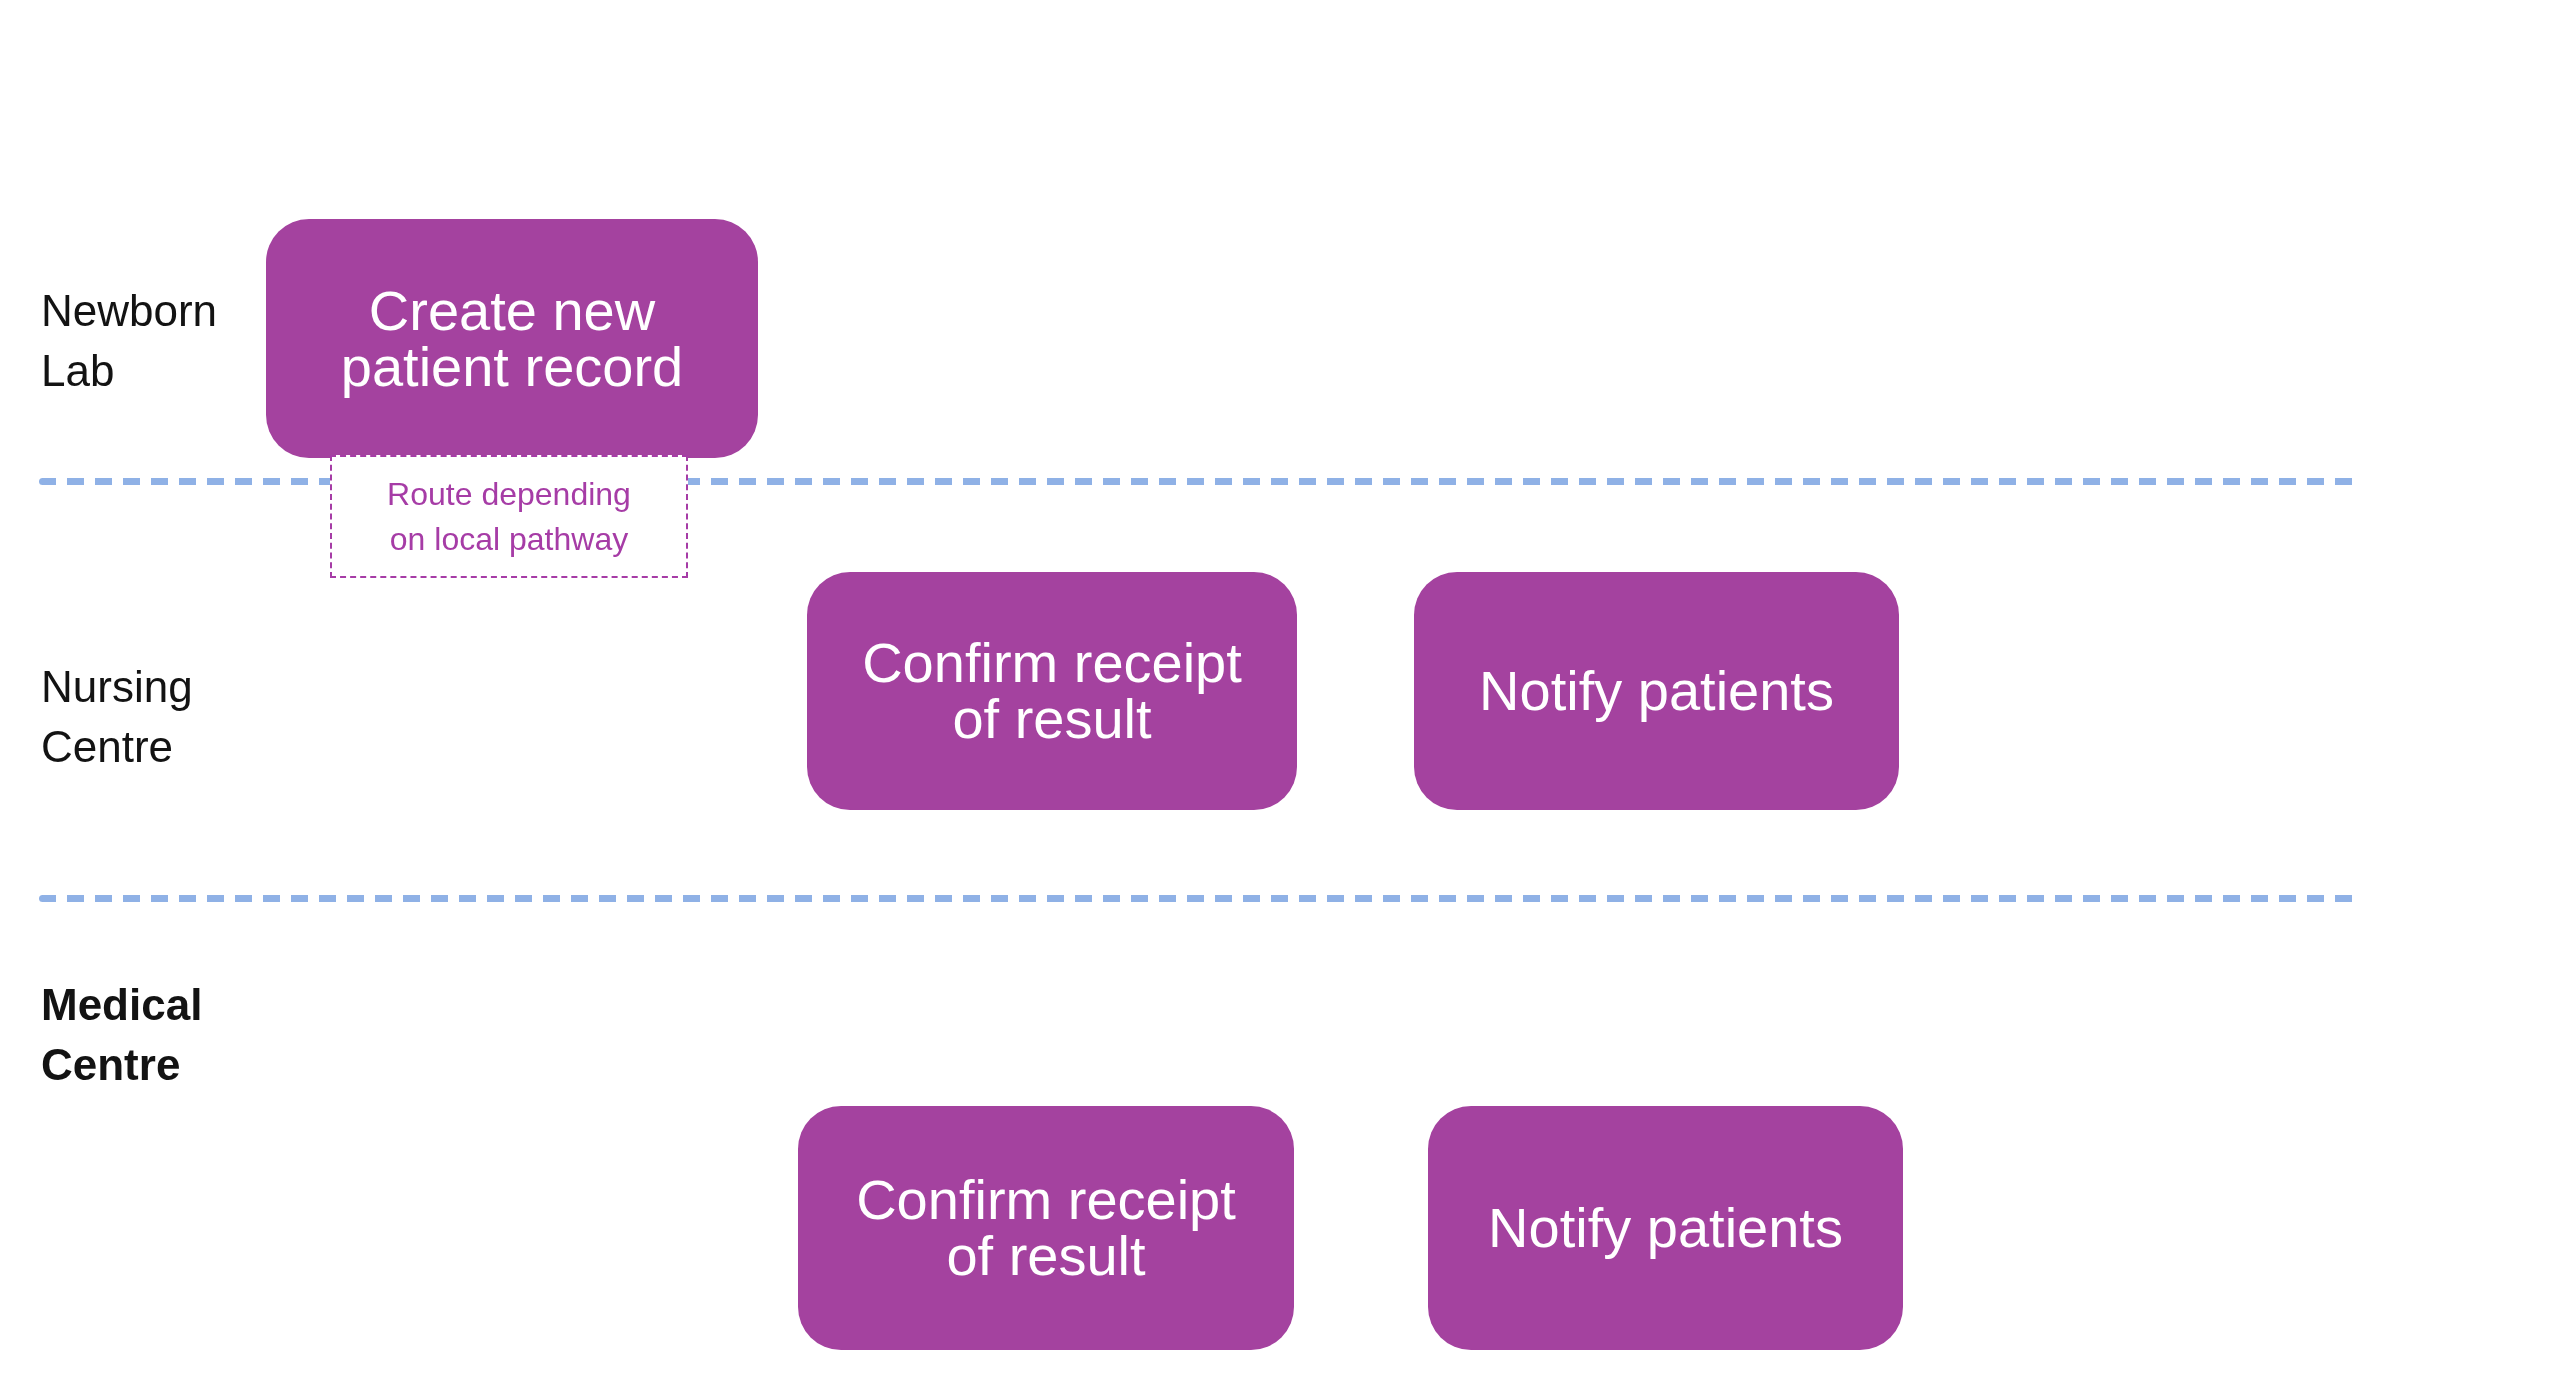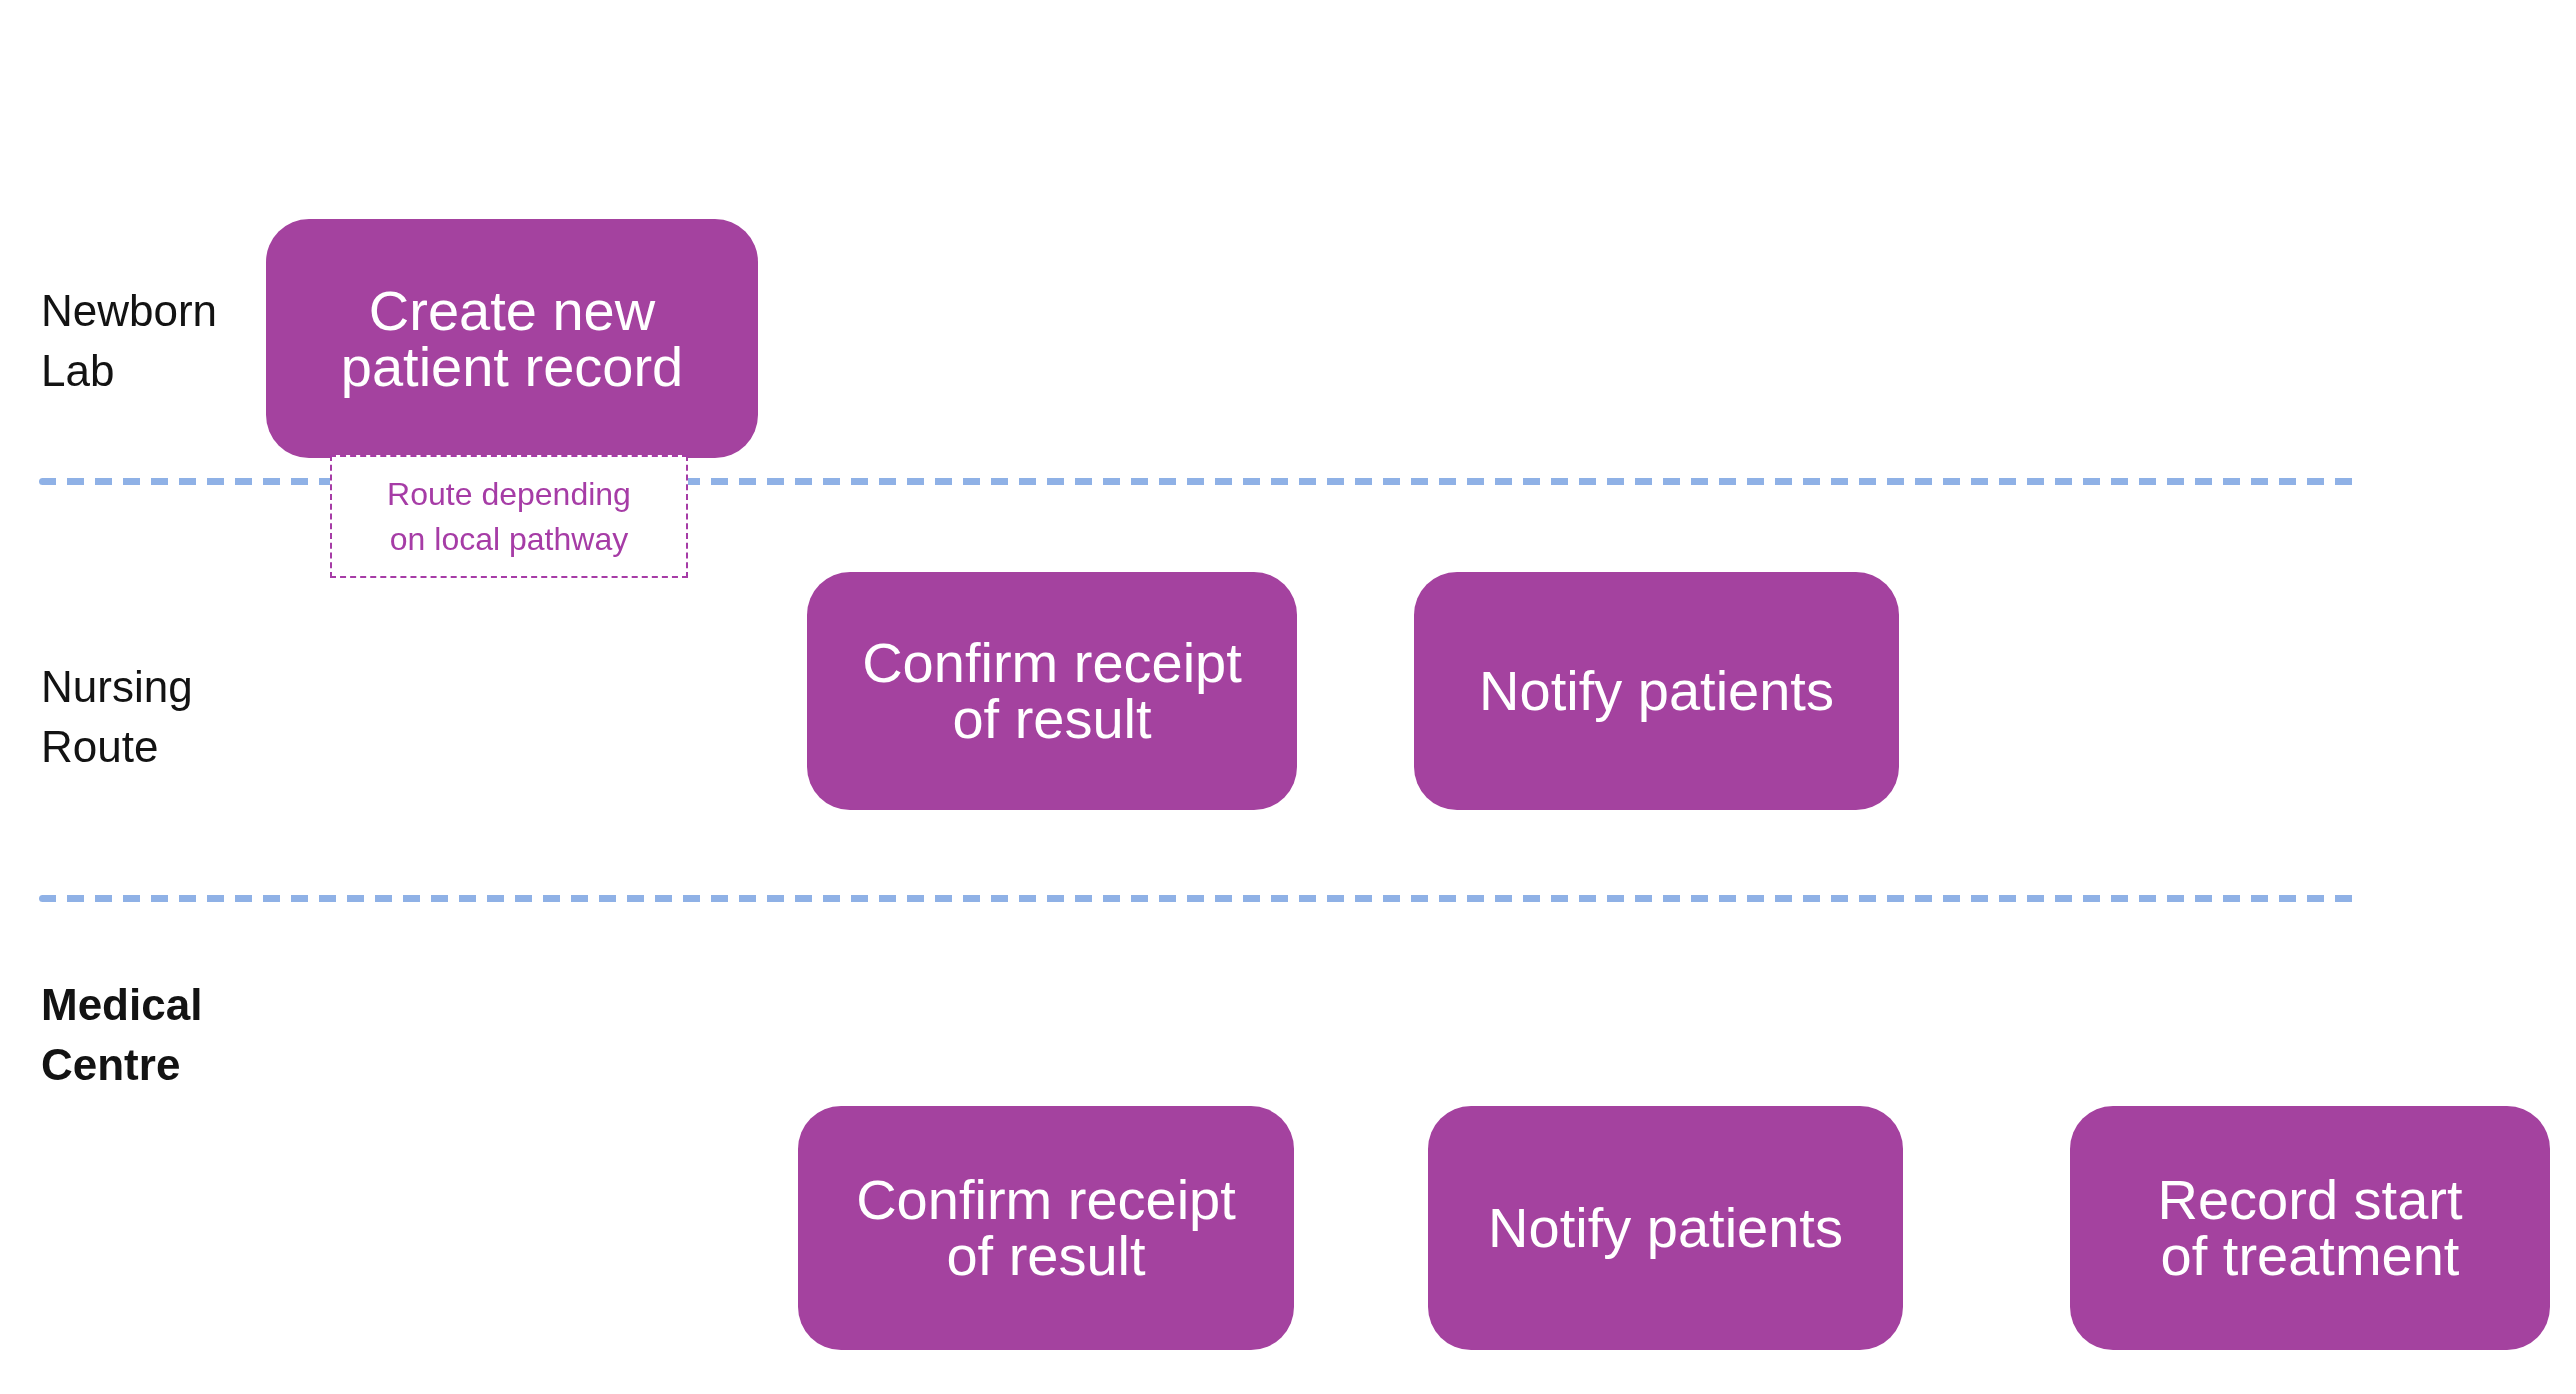--- a/index.html
+++ b/index.html
@@ -110,34 +110,32 @@
 
   <div class="node create">Create new
 patient record</div>
 
   <div class="divider first"></div>
 
   <div class="note">Route depending
 on local pathway</div>
 
   <div class="lane-label nursing">Nursing
-Route</div>
+Centre</div>
 
   <div class="node nc-confirm">Confirm receipt
 of result</div>
 
   <div class="node nc-notify">Notify patients</div>
 
   <div class="divider second"></div>
 
   <div class="lane-label medical">Medical
 Centre</div>
 
   <div class="node mc-confirm">Confirm receipt
 of result</div>
 
   <div class="node mc-notify">Notify patients</div>
 
-  <div class="node mc-record">Record start
-of treatment</div>
 
 </div>
 
 
 </body></html>

